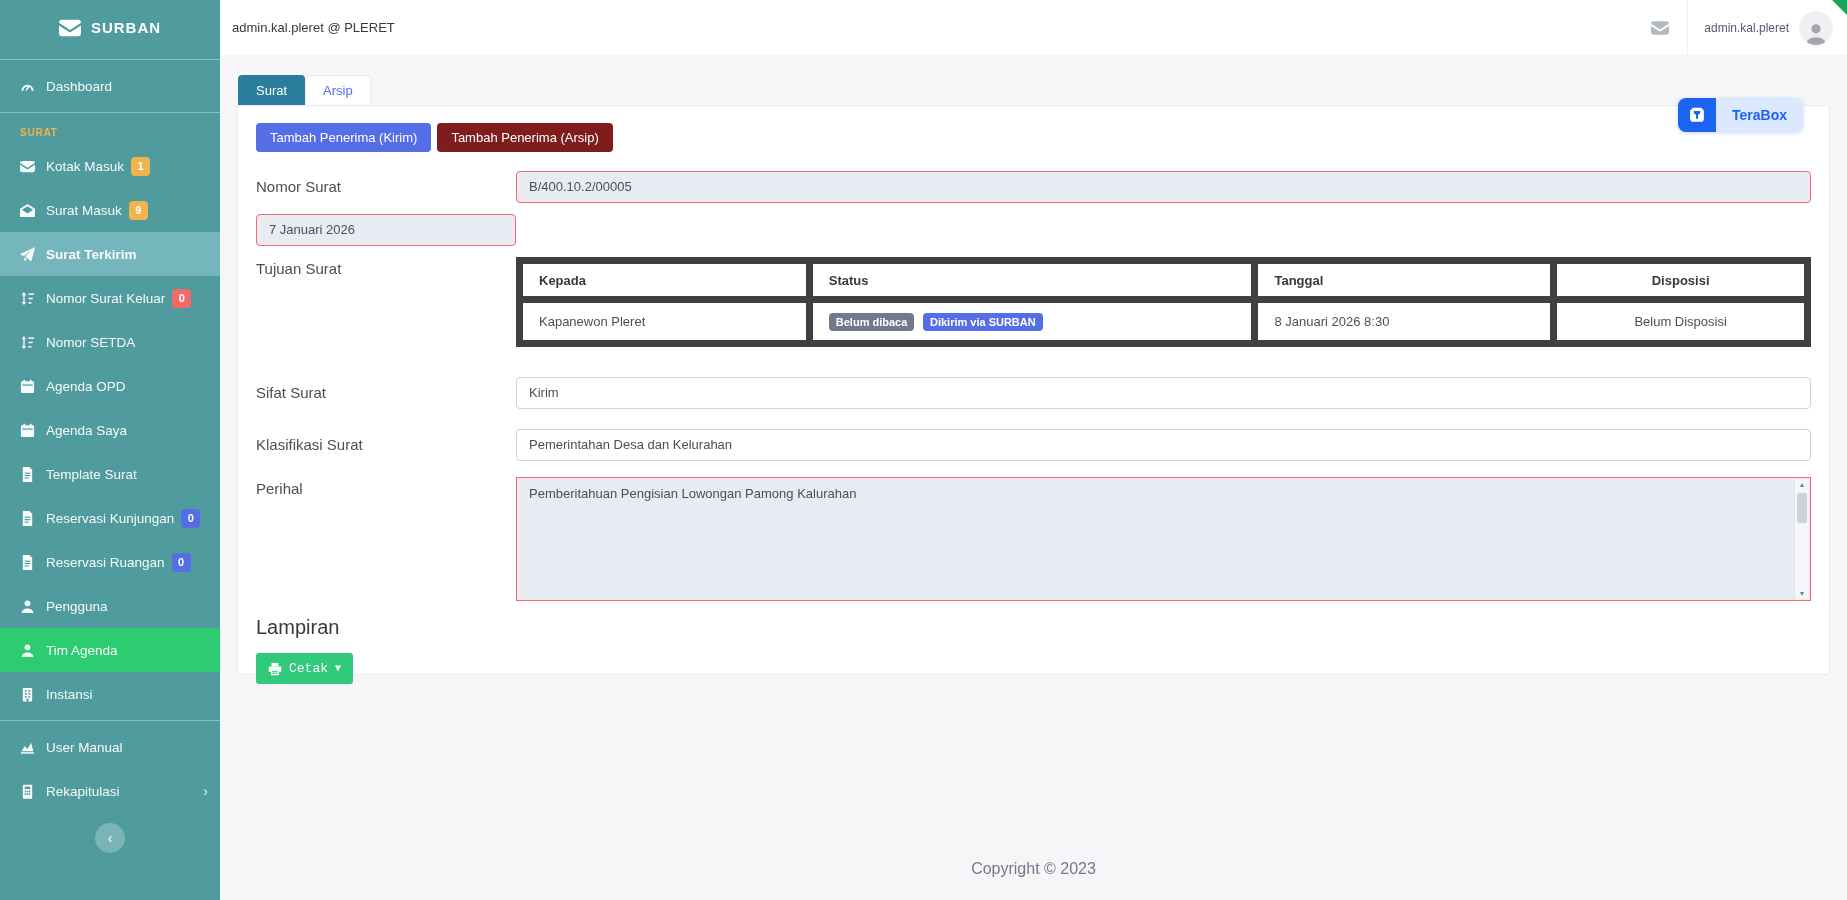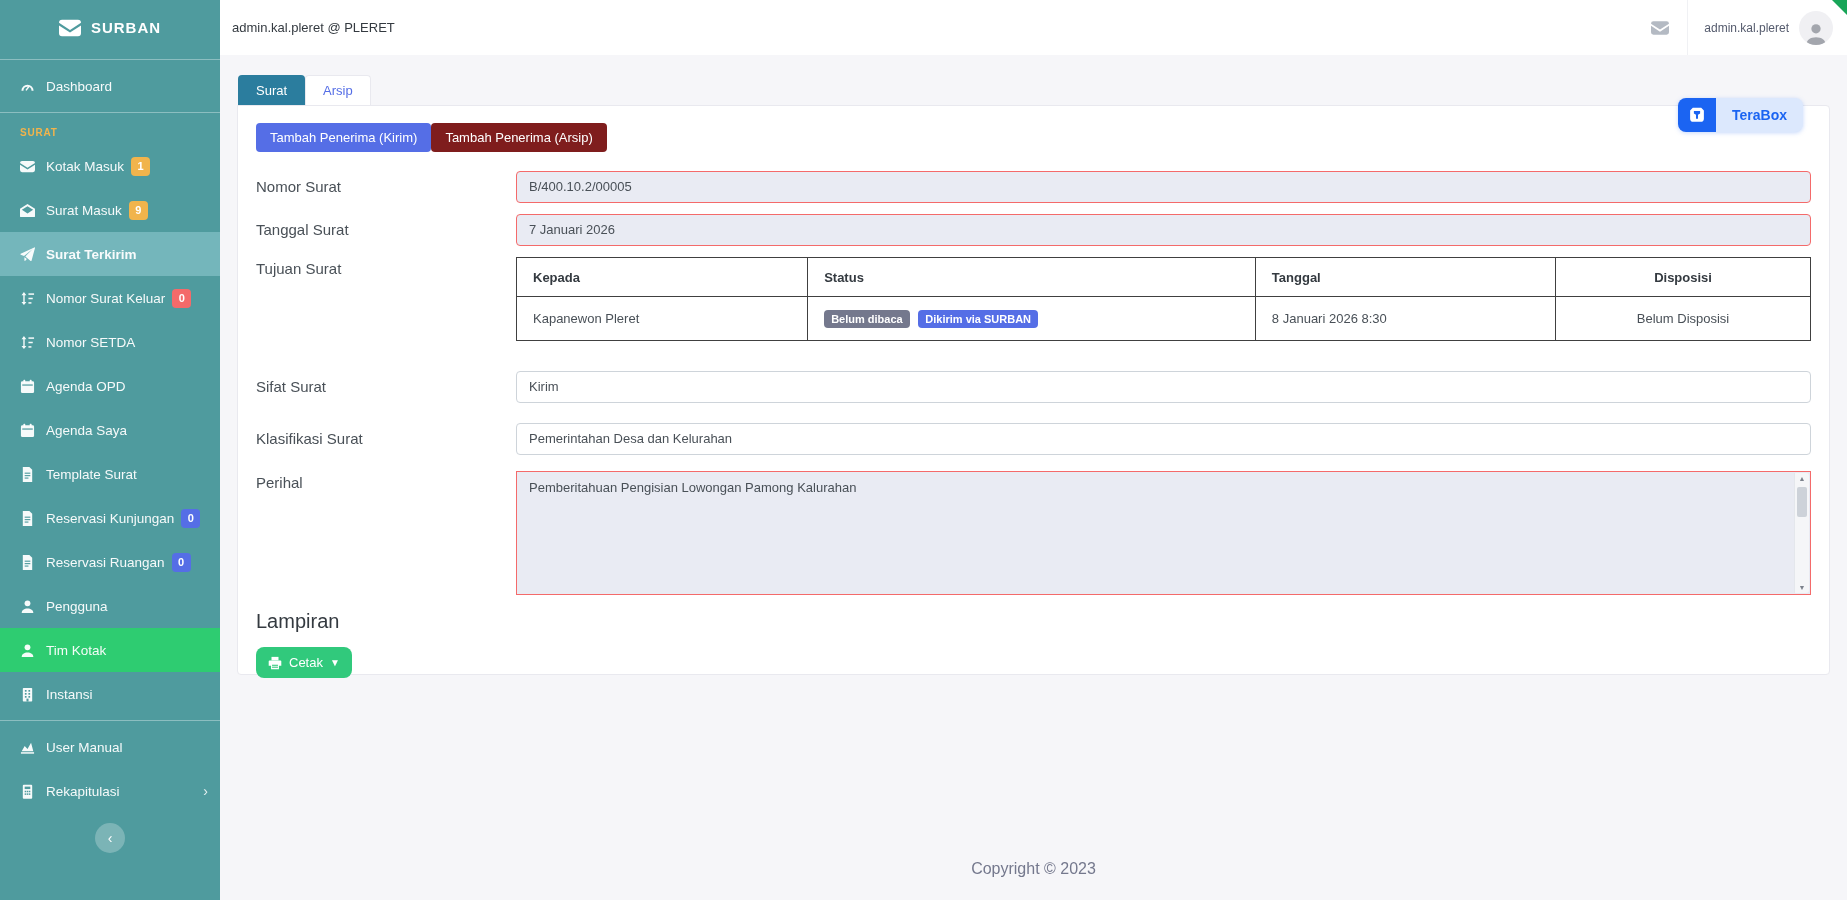--- a/index.html
+++ b/index.html
@@ -55,21 +55,21 @@
   .card { position:relative; margin:0 17px; background:#fff; border:1px solid #e9e9ef; border-radius:0 4px 4px 4px;
     padding-top:17px; height:570px; }
 
   .terabox { position:absolute; top:-8px; right:26px; display:flex; height:34px; cursor:pointer;
     filter:drop-shadow(0 1px 2px rgba(27,100,242,0.25)); }
   .tb-ico { width:38px; background:#1b64f2; border-radius:8px 0 0 8px; display:flex; align-items:center; justify-content:center; }
   .tb-ico svg { width:22px; height:22px; display:block; }
   .tb-lbl { background:#dce8fd; color:#1b64f2; font-weight:700; font-size:14px; line-height:34px;
     padding:0 16px; border-radius:0 8px 8px 0; }
 
-  .btn-row { display:flex; gap:0; margin:0 18px 19px; }
+  .btn-row { display:flex; gap:6px; margin:0 18px 19px; }
   .btn { border:none; border-radius:4px; font-size:13px; color:#fff; padding:0 14px; height:29px; cursor:pointer;
     font-family:inherit; }
   .btn-primary { background:#556ee6; }
   .btn-secondary { background:#7f1d1d; }
 
   .frow { display:grid; grid-template-columns:260px 1fr; padding:0 18px; align-items:start; }
   .frow .flabel { font-size:15px; color:#495057; line-height:32px; }
   .frow.top .flabel { line-height:16px; padding-top:4px; }
   .mb11 { margin-bottom:11px; } .mb30 { margin-bottom:30px; } .mb20 { margin-bottom:20px; }
   .mb16 { margin-bottom:16px; } .mb15 { margin-bottom:15px; }
@@ -81,34 +81,34 @@
   .ftextarea { height:124px; border:1px solid #f46a6a; border-radius:0; background:#e9ebf3;
     font-size:13px; padding:8px 26px 8px 12px; color:#495057; position:relative; }
   .fake-scroll { position:absolute; top:1px; right:1px; bottom:1px; width:15px; background:#f5f6f8;
     border-left:1px solid #e4e7ec; border-radius:0 3px 3px 0; }
   .fs-arrow { position:absolute; left:0; width:14px; text-align:center; font-size:7px; color:#7c828c; }
   .fs-up { top:2px; } .fs-down { bottom:2px; }
   .fs-thumb { position:absolute; top:14px; left:2px; width:10px; height:30px; background:#cdd2d9; border-radius:2px; }
 
   
   .ttable { width:100%; border-collapse:collapse; border:1px solid #eef1f6; background:#fff; }
-  .ttable th, .ttable td { border:1px solid #404040; font-size:13px; padding:0 16px; text-align:left; }
+  .ttable th, .ttable td { border:7px solid #404040; font-size:13px; padding:0 16px; text-align:left; }
   .ttable th { height:39px; font-weight:700; color:#343a40; }
   .ttable td { height:44px; color:#495057; }
   .col-kepada { width:22.5%; } .col-status { width:34.6%; } .col-tanggal { width:23.2%; } .col-disposisi { width:19.7%; }
   .th-center, .td-center { text-align:center !important; }
   .td-muted { color:#aab0b7; }
   .badge { display:inline-block; border-radius:4px; color:#fff; font-size:11px; font-weight:700;
     padding:3px 7px; margin-right:5px; }
   .badge-gray { background:#74788d; } .badge-blue { background:#556ee6; }
 
   .lampiran-h { font-size:20px; font-weight:500; color:#343a40; margin:0 18px 14px; }
   .btn-cetak { display:inline-flex; align-items:center; gap:7px; margin-left:18px; background:#31c97c;
-    border:none; border-radius:8px; color:#fff; font-size:13px; height:31px; padding:0 12px; cursor:pointer;
-    font-family:Liberation Sans, sans-serif; }
+    border:none; border-radius:3px; color:#fff; font-size:13px; height:31px; padding:0 12px; cursor:pointer;
+    font-family:Liberation Mono, monospace; }
   .btn-cetak svg { width:14px; height:14px; display:block; }
   .caret { font-size:10px; }
 
   .footer { position:absolute; bottom:22px; left:0; right:0; text-align:center; font-size:16px; color:#74788d; }
 </style>
 </head>
 <body>
 
 <div class="corner-tri"></div>
 
@@ -253,21 +253,21 @@
         </span>
         <span class="sb-label">Pengguna</span>
       </div>
       <div class="sb-item active-green">
         <span class="sb-icon">
           <svg viewBox="0 0 16 16">
             <circle cx="8" cy="4.6" r="3.1" fill="currentColor"></circle>
             <path d="M1.8 15c0-3.2 2.8-4.8 6.2-4.8s6.2 1.6 6.2 4.8z" fill="currentColor"></path>
           </svg>
         </span>
-        <span class="sb-label">Tim Kotak</span>
+        <span class="sb-label">Tim Agenda</span>
       </div>
       <div class="sb-item">
         <span class="sb-icon">
           <svg viewBox="0 0 16 16">
             <rect x="3" y="1" width="10" height="14.5" rx=".8" fill="currentColor"></rect>
             <g fill="#4f9b9e">
               <rect x="5.2" y="3.2" width="1.8" height="1.8"></rect>
               <rect x="9" y="3.2" width="1.8" height="1.8"></rect>
               <rect x="5.2" y="6.4" width="1.8" height="1.8"></rect>
               <rect x="9" y="6.4" width="1.8" height="1.8"></rect>
@@ -354,21 +354,20 @@
       <button class="btn btn-primary">Tambah Penerima (Kirim)</button>
       <button class="btn btn-secondary">Tambah Penerima (Arsip)</button>
     </div>
 
     <div class="frow mb11">
       <div class="flabel">Nomor Surat</div>
       <div class="finput invalid">B/400.10.2/00005</div>
     </div>
 
     <div class="frow mb11">
-      <div class="flabel">Tanggal Surat</div>
       <div class="finput invalid">7 Januari 2026</div>
     </div>
 
     <div class="frow top mb30">
       <div class="flabel">Tujuan Surat</div>
       <table class="ttable">
         <thead>
           <tr>
             <th class="col-kepada">Kepada</th>
             <th class="col-status">Status</th>

